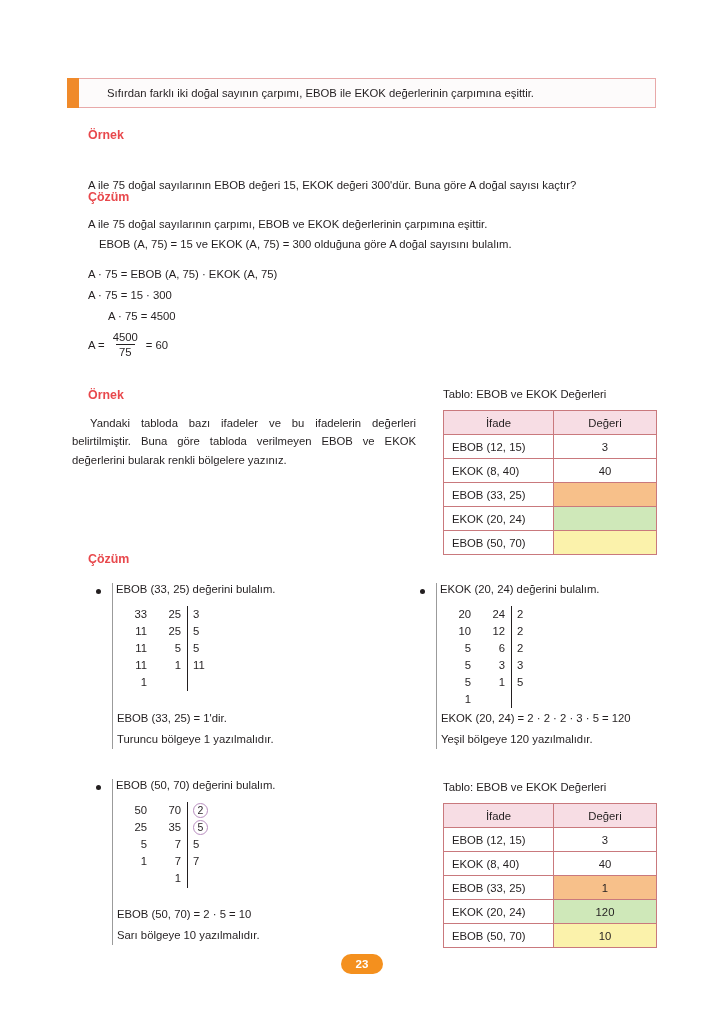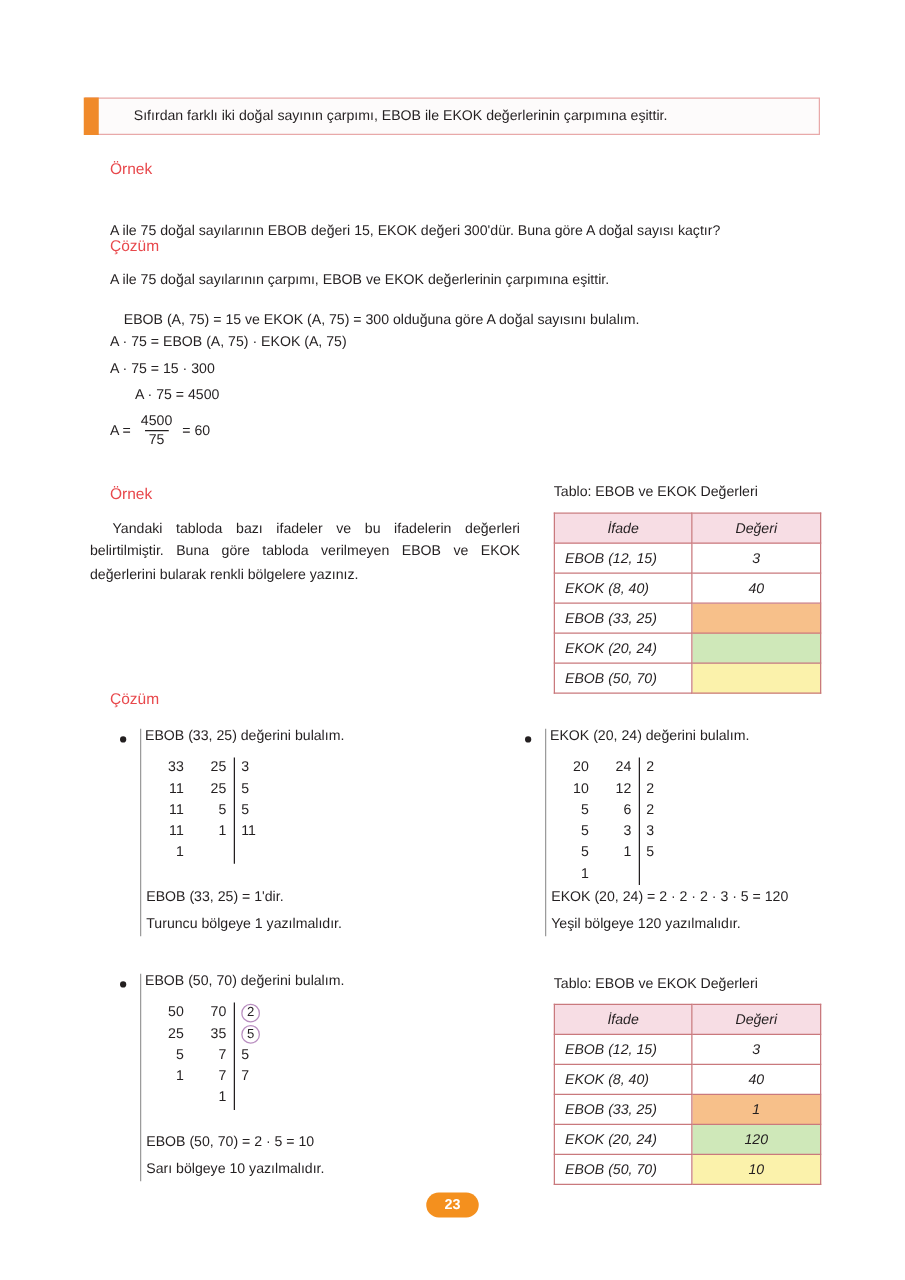--- a/index.html
+++ b/index.html
@@ -39,21 +39,21 @@
     padding-left: 38px;
     font-size: 11.3px;
     color: #231f20;
     line-height: 1.3;
   }
 
   
   .h-ornek, .h-cozum {
     position: absolute;
     font-size: 12.4px;
-    font-weight: normal;
+    font-weight: bold;
     color: #e8484c;
   }
 
   .para {
     position: absolute;
     font-size: 11.3px;
     line-height: 1.62;
     color: #231f20;
   }
   .para-just { text-align: justify; }
@@ -86,21 +86,20 @@
   
   .tbl-cap {
     position: absolute;
     font-size: 11.3px;
     color: #231f20;
   }
   table.vt {
     position: absolute;
     border-collapse: collapse;
     font-size: 11.3px;
-    font-style: italic;
   }
   table.vt td, table.vt th {
     border: 1px solid #c9797d;
     height: 24px;
     padding: 0 8px;
     font-weight: normal;
     color: #231f20;
   }
   table.vt th {
     background: #f7dde4;
@@ -189,21 +188,21 @@
     <div class="rule-text">Sıfırdan farklı iki doğal sayının çarpımı, EBOB ile EKOK değerlerinin çarpımına eşittir.</div>
   </div>
 
   <div class="h-ornek" style="left:88px; top:128px;">Örnek</div>
 
   <div class="para" style="left:88px; top:152px; width:570px;margin-top:24px;">A ile 75 doğal sayılarının EBOB değeri 15, EKOK değeri 300'dür. Buna göre A doğal sayısı kaçtır?</div>
 
   <div class="h-cozum" style="left:88px; top:190px;">Çözüm</div>
 
   <div class="line" style="left:88px; top:218px;">A ile 75 doğal sayılarının çarpımı, EBOB ve EKOK değerlerinin çarpımına eşittir.</div>
-  <div class="line" style="left:88px; top:250px;padding-left:11px;">EBOB (A, 75) = 15  ve  EKOK (A, 75) = 300 olduğuna göre A doğal sayısını bulalım.</div>
+  <div class="line" style="left:88px; top:238px;padding-left:11px;">EBOB (A, 75) = 15  ve  EKOK (A, 75) = 300 olduğuna göre A doğal sayısını bulalım.</div>
   <div class="line" style="left:88px; top:268px;">A · 75 = EBOB (A, 75) · EKOK (A, 75)</div>
   <div class="line" style="left:88px; top:289px;">A · 75 = 15 · 300</div>
   <div class="line" style="left:88px; top:310px;margin-left:20px;">A · 75 = 4500</div>
 
   <div class="frac" style="left:88px; top:331px;">
     <span>A =</span>
     <span class="fr">
       <span class="num">4500</span>
       <span class="den">75</span>
     </span>

